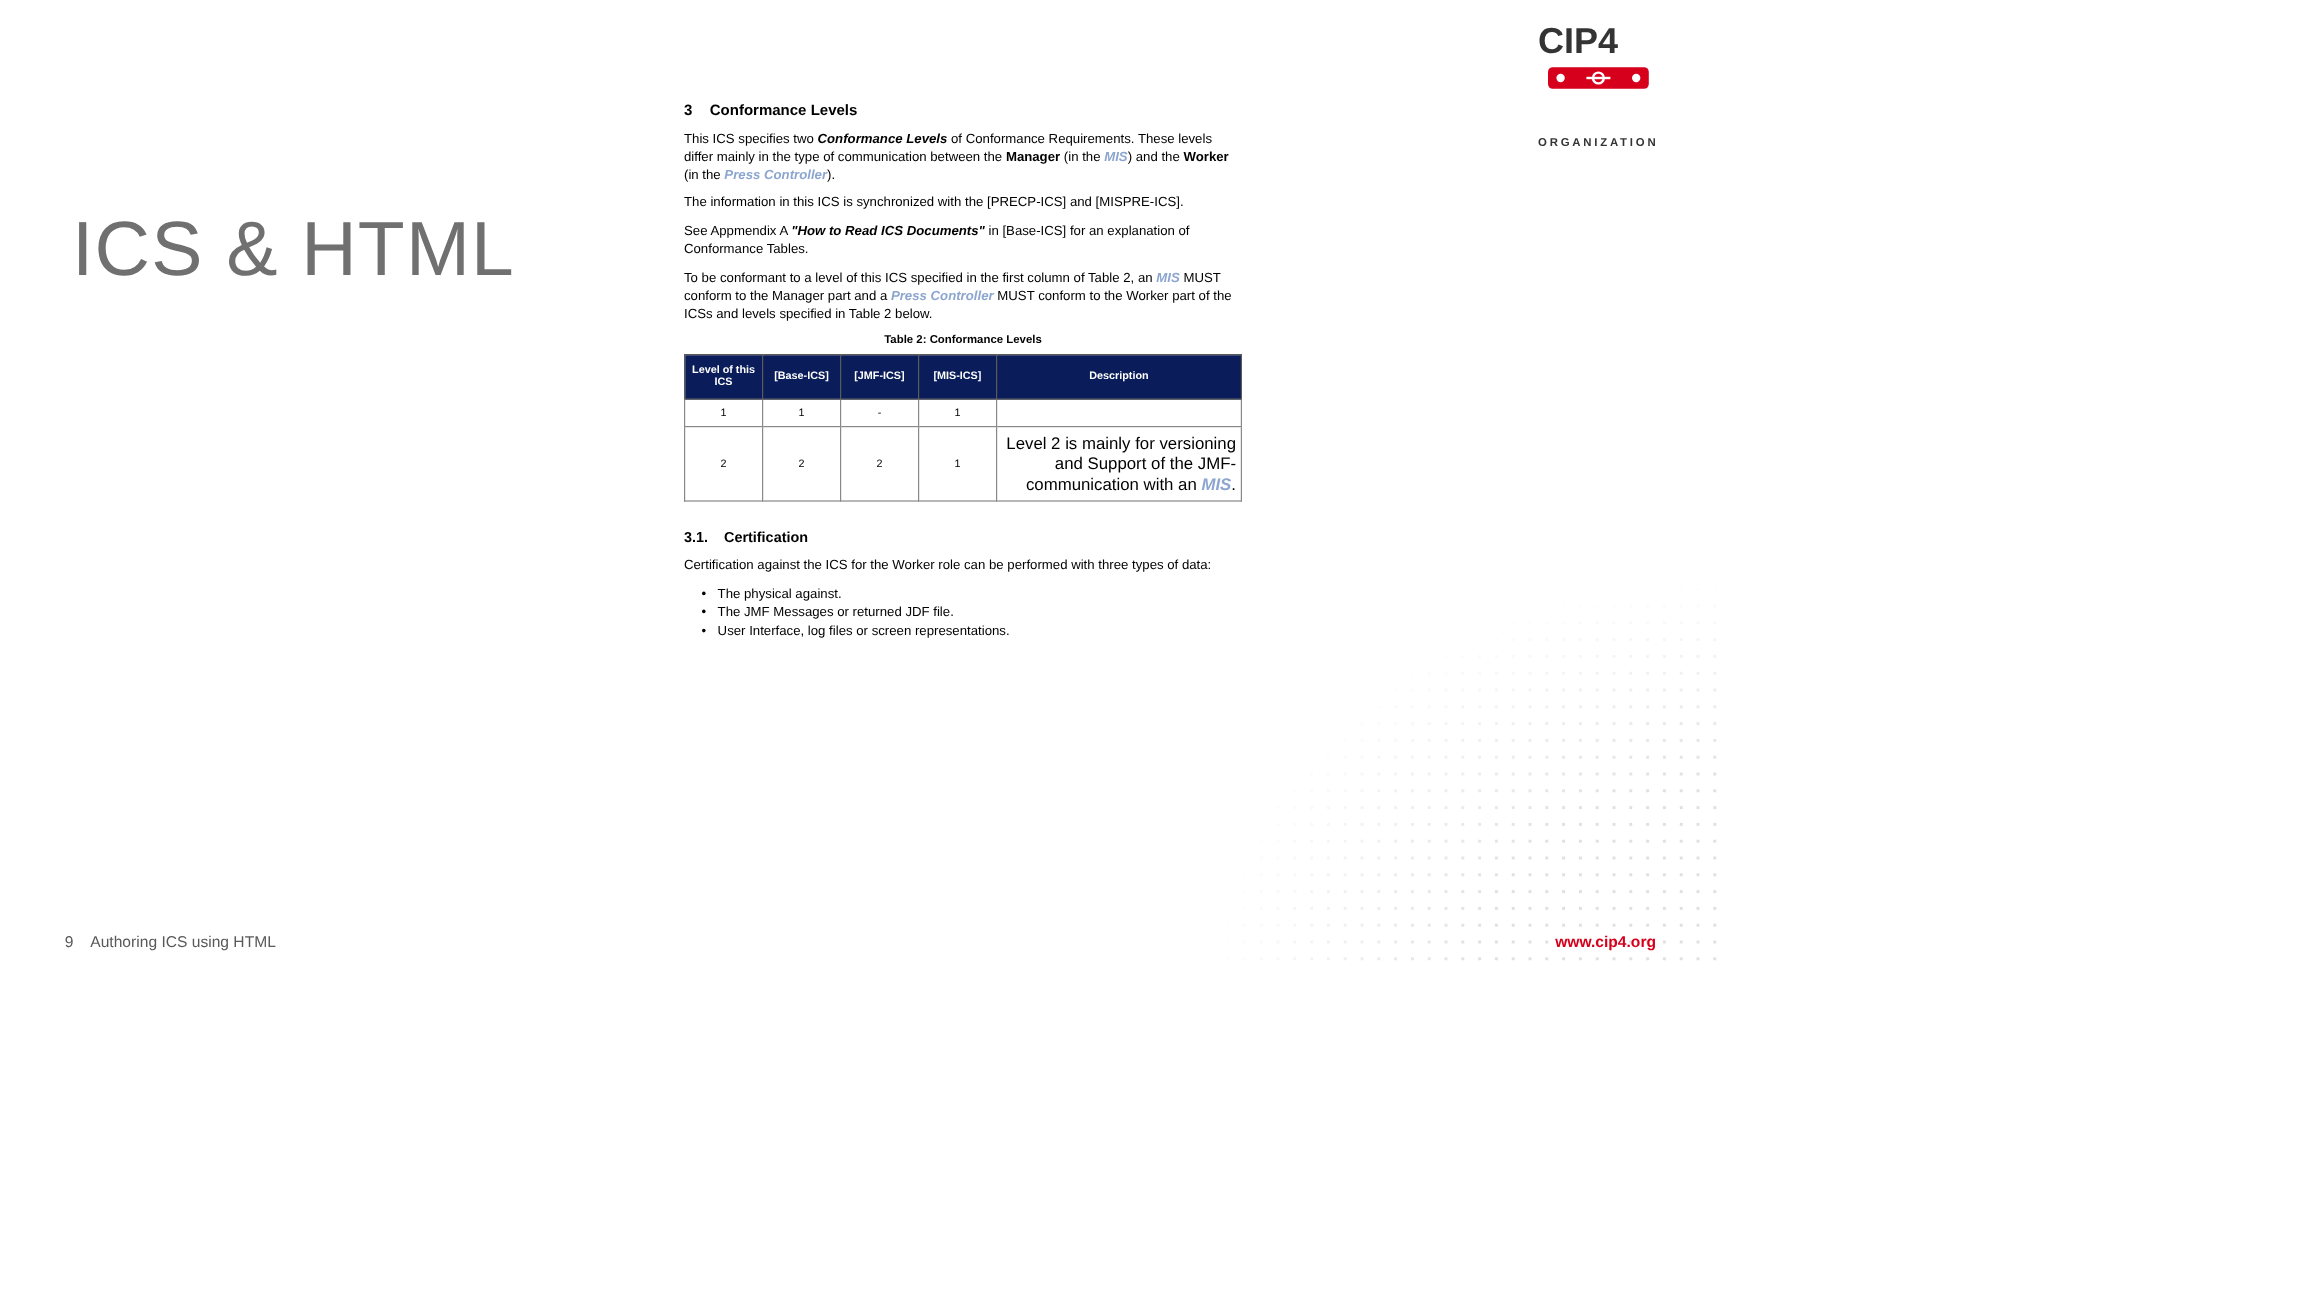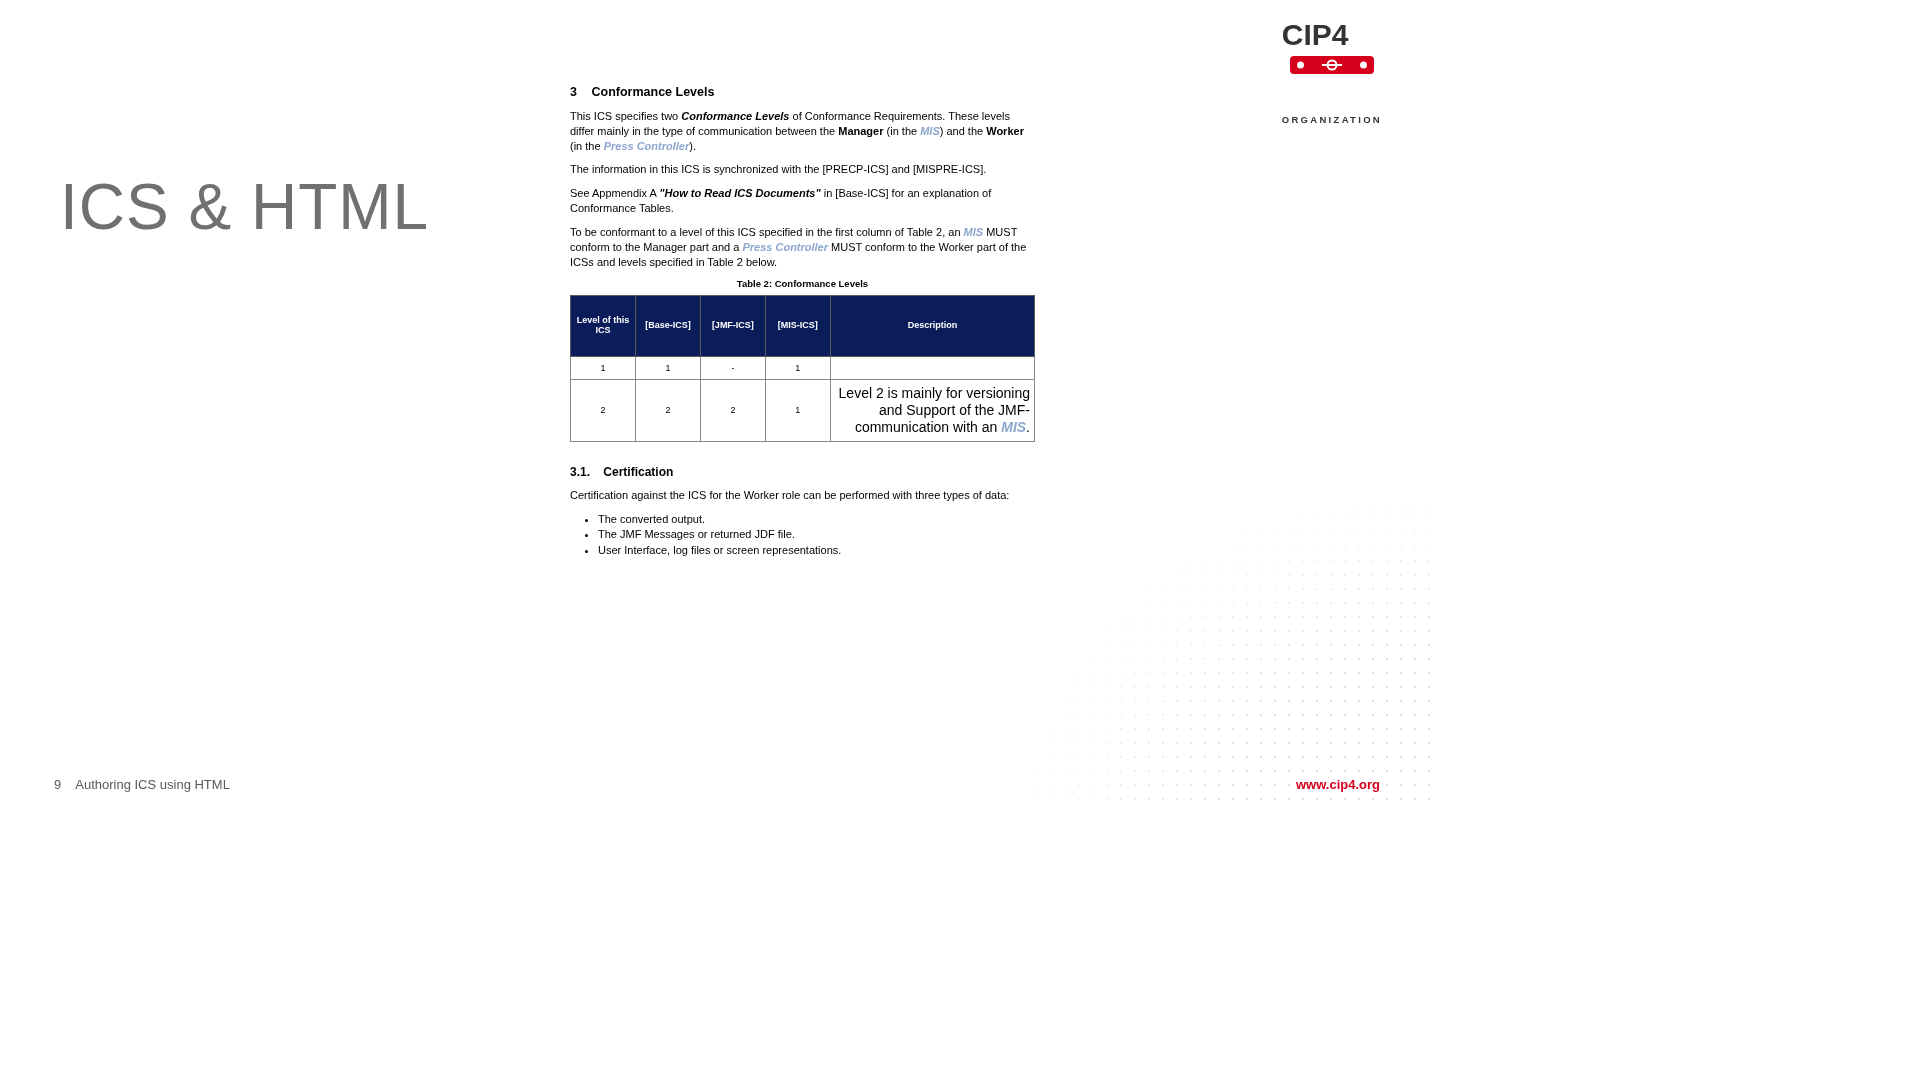--- a/index.html
+++ b/index.html
@@ -31,21 +31,21 @@
   
   .doc { position: absolute; left: 570px; top: 84px; width: 465px; font-family: Arial, Helvetica, sans-serif; color: #000; font-size: 11px; line-height: 1.35; }
   .doc .h3 { font-weight: 700; font-size: 12.5px; margin-bottom: 8px; }
   .doc .h3 .num { display: inline-block; width: 18px; }
   .doc p { margin-bottom: 9px; }
   .doc .bi { font-weight: 700; font-style: italic; }
   .doc .mis { color: #8ca6cf; font-style: italic; font-weight: 700; }
   .doc .pc { color: #8ca6cf; font-style: italic; font-weight: 700; }
   .doc .tbl-caption { text-align: center; font-weight: 700; font-size: 9.5px; margin: 6px 0 4px; }
   table.conf { width: 100%; border-collapse: collapse; font-size: 9px; }
-  table.conf th { background: #0a1d5a; color: #fff; font-weight: 700; padding: 20px 3px; border: 1px solid #5a5a5a; text-align: center; line-height: 1.1; }
+  table.conf th { background: #0a1d5a; color: #fff; font-weight: 700; padding: 8px 3px; border: 1px solid #5a5a5a; text-align: center; line-height: 1.1; }
   table.conf td { border: 1px solid #888; padding: 5px 4px; text-align: center; vertical-align: middle; }
   table.conf td.desc { text-align: right; font-size: 14px; line-height: 1.2; }
   .doc .h4 { font-weight: 700; font-size: 12px; margin: 22px 0 8px; }
   .doc .h4 .num { display: inline-block; width: 30px; }
   .doc ul { list-style: disc; padding-left: 28px; }
   .doc ul li { margin-bottom: 1px; }
 
   
   .docfooter { position: absolute; left: 570px; top: 522px; width: 465px; height: 18px; background: #cfcfcf; font-size: 8.5px; color: #555; display: flex; justify-content: space-between; align-items: center; padding: 0 8px; }
 
@@ -129,21 +129,21 @@
     </table>
 
     <div class="h4">
       <span class="num">3.1.</span>
       <span>Certification</span>
     </div>
 
     <p>Certification against the ICS for the Worker role can be performed with three types of data:</p>
 
     <ul>
-      <li>The converted output.</li>
+      <li>The physical against.</li>
       <li>The JMF Messages or returned JDF file.</li>
       <li>User Interface, log files or screen representations.</li>
     </ul>
   </div>
 
 
   <div class="footer">
     <div class="footer-left">
       <span class="page-num">9</span>
       <span>Authoring ICS using HTML</span>

